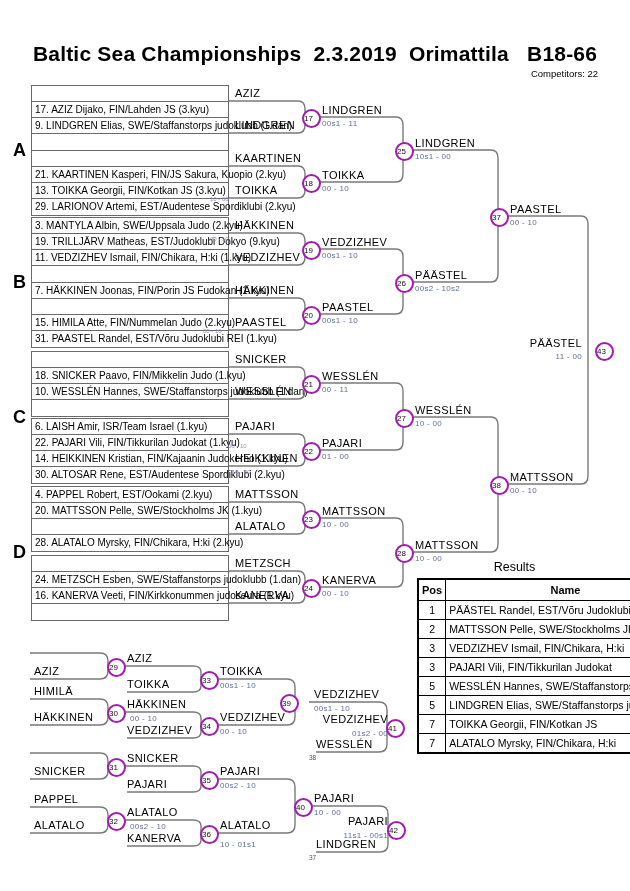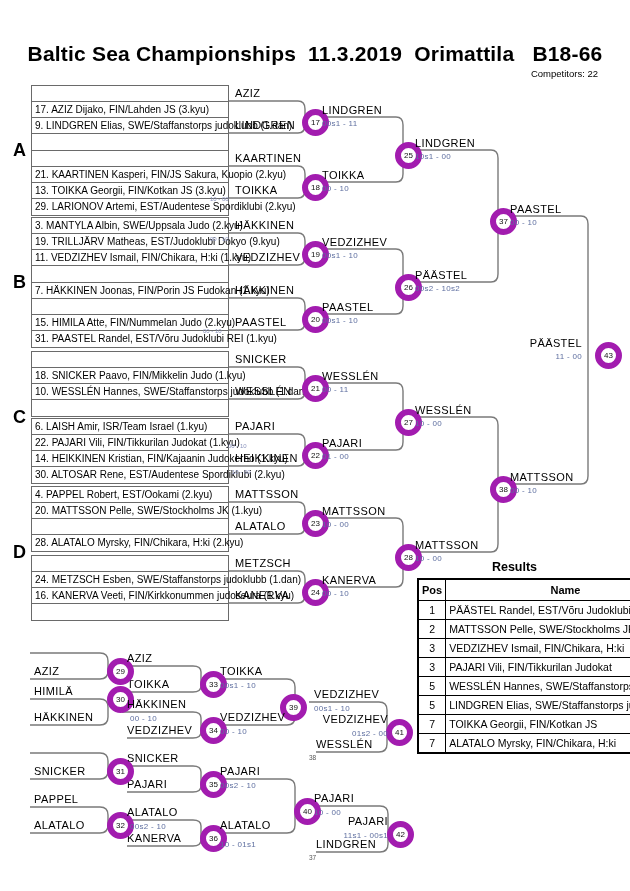--- a/index.html
+++ b/index.html
@@ -15,39 +15,39 @@
     background:#fff;font-size:10px;line-height:15px;padding-left:3px;
     white-space:nowrap;overflow:visible;z-index:2}
   .wlab{position:absolute;font-size:11px;letter-spacing:.4px;height:13px;line-height:13px;
     white-space:pre;z-index:4}
   .mname{position:absolute;font-size:11px;letter-spacing:.4px;height:13px;line-height:13px;
     white-space:pre;z-index:6}
   .mscore{position:absolute;font-size:8px;color:#5f6fa0;letter-spacing:.3px;height:10px;
     line-height:10px;white-space:pre;z-index:6}
   .tiny{position:absolute;font-size:6px;color:#8a93bd;height:7px;line-height:7px;
     white-space:pre;z-index:6}
-  .circ{position:absolute;width:15px;height:15px;border:6px solid #a21caf;border-radius:50%;
-    background:#fff;font-size:8px;line-height:15px;text-align:center;color:#111;z-index:5}
+  .circ{position:absolute;width:15px;height:15px;border:2px solid #a21caf;border-radius:50%;
+    background:#fff;font-size:8px;line-height:15px;color:#111;z-index:5}
   .secletter{position:absolute;left:13px;font-size:18px;font-weight:bold;z-index:3}
   .entry{position:absolute;font-size:11px;letter-spacing:.4px;height:13px;line-height:13px;z-index:4}
   .ref{position:absolute;font-size:6.5px;color:#555;z-index:4}
   .ralign{text-align:right;width:100px}
   .results-title{position:absolute;left:417px;top:560px;width:195px;text-align:center;
-    font-size:12.5px;font-weight:bold;z-index:4}
+    font-size:12.5px;font-weight:normal;z-index:4}
   table.results{position:absolute;left:417px;top:578px;border-collapse:collapse;
     background:#fff;border:2px solid #000;z-index:4}
   table.results th{border:1px solid #000;font-size:11px;font-weight:bold;height:20px;padding:0 3px}
   table.results td{border:1px solid #000;font-size:10.5px;height:18px;padding:0 3px}
   td.pos,th.pos{width:36px;text-align:center}
   td.name{white-space:nowrap;overflow:visible;min-width:149px}
 </style>
 </head>
 <body>
 
-<div class="title">Baltic Sea Championships  11.3.2019  Orimattila   B18-66</div>
+<div class="title">Baltic Sea Championships  2.3.2019  Orimattila   B18-66</div>
 <div class="competitors">Competitors: 22</div>
 
 <svg class="lines" width="630" height="891">
   <path fill="none" stroke="#7a7a7a" stroke-width="1.4" d="
     M227,101 H298 Q305,101 305,109 V117 M227,133 H298 Q305,133 305,125 V117
     M227,166 H298 Q305,166 305,174 V182 M227,198 H298 Q305,198 305,190 V182
     M227,233 H298 Q305,233 305,241 V249 M227,265 H298 Q305,265 305,257 V249
     M227,298 H298 Q305,298 305,306 V314 M227,330 H298 Q305,330 305,322 V314
     M227,367 H298 Q305,367 305,375 V383 M227,399 H298 Q305,399 305,391 V383
     M227,434 H298 Q305,434 305,442 V450 M227,466 H298 Q305,466 305,458 V450
@@ -194,21 +194,21 @@
 <div class="entry" style="left:127px;top:724px">VEDZIZHEV</div>
 <div class="entry" style="left:127px;top:778px">PAJARI</div>
 <div class="entry" style="left:127px;top:832px">KANERVA</div>
 
 <div class="entry" style="left:316px;top:738px">WESSLÉN</div>
 <div class="ref" style="left:309px;top:754px">38</div>
 <div class="entry" style="left:316px;top:838px">LINDGREN</div>
 <div class="ref" style="left:309px;top:854px">37</div>
 
 <div class="circ" style="left:107px;top:658px">29</div>
-<div class="circ" style="left:107px;top:686px">30</div>
+<div class="circ" style="left:107px;top:704px">30</div>
 <div class="circ" style="left:107px;top:758px">31</div>
 <div class="circ" style="left:107px;top:812px">32</div>
 <div class="circ" style="left:200px;top:671px">33</div>
 <div class="circ" style="left:200px;top:717px">34</div>
 <div class="circ" style="left:200px;top:771px">35</div>
 <div class="circ" style="left:200px;top:825px">36</div>
 <div class="circ" style="left:280px;top:694px">39</div>
 <div class="circ" style="left:294px;top:798px">40</div>
 <div class="circ" style="left:386px;top:719px">41</div>
 <div class="circ" style="left:387px;top:821px">42</div>

